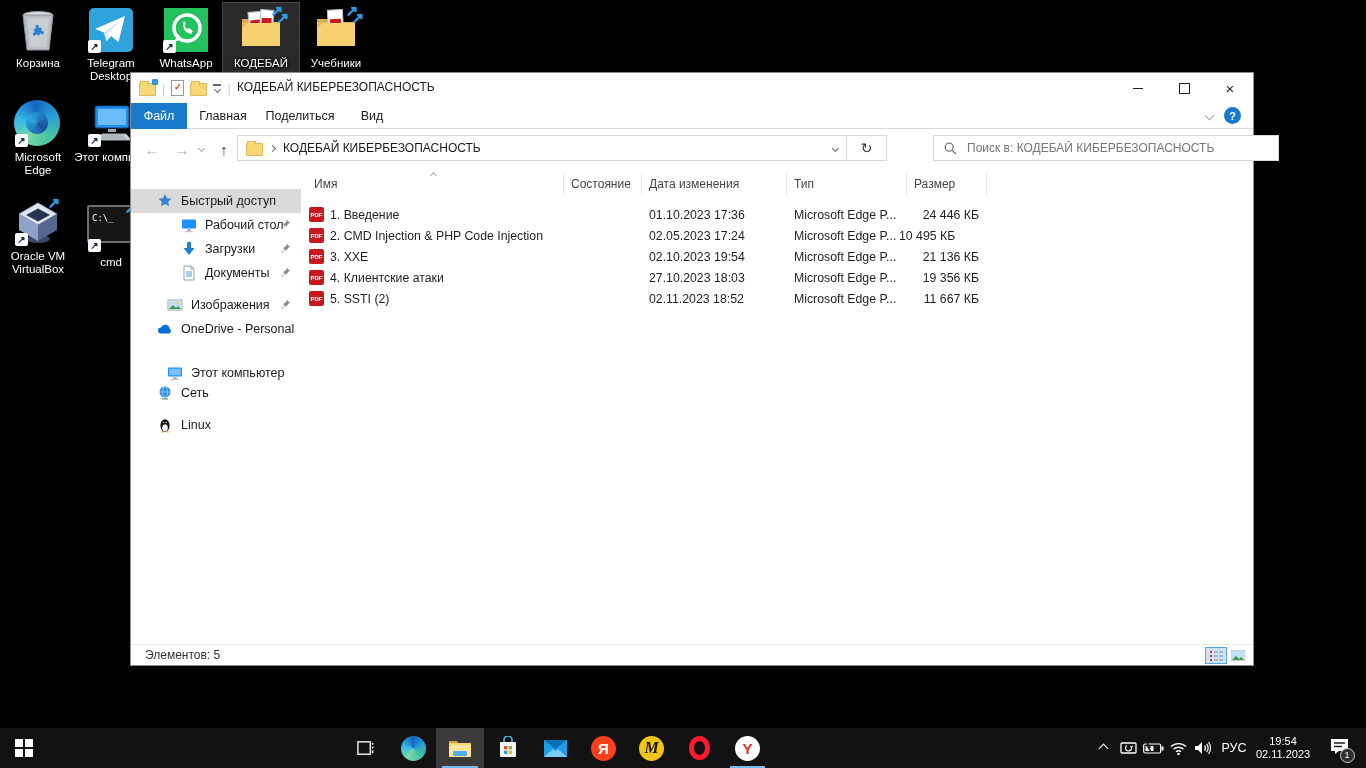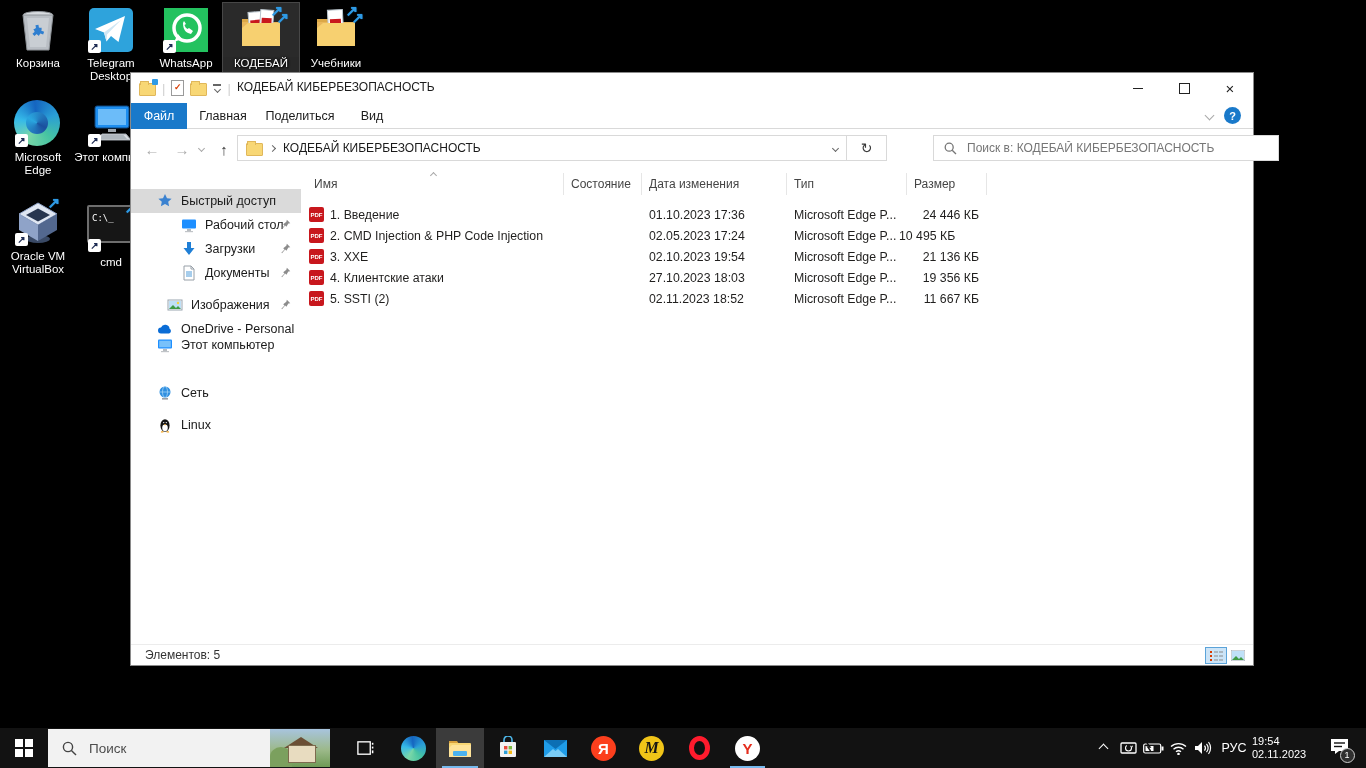--- a/index.html
+++ b/index.html
@@ -61,21 +61,21 @@
   .statusbar{position:absolute;left:0;bottom:0;width:100%;height:21px;border-top:1px solid #ececec;background:#fff;box-sizing:border-box}
   .viewbtn{position:absolute;top:2px;width:22px;height:17px;display:flex;align-items:center;justify-content:center;box-sizing:border-box}
   .viewbtn.active{background:#cce4f7;border:1px solid #5ba3d9}
   
   .taskbar{position:absolute;left:0;top:728px;width:1366px;height:40px;background:#121212;z-index:10}
   .tslot{position:absolute;top:0;width:47px;height:40px;display:flex;align-items:center;justify-content:center}
   .tslot.active{background:#3b3b3b}
   .underline{position:absolute;left:6px;right:6px;bottom:0;height:2px;background:#76b9ed}
   .circle-ic{border-radius:50%;display:flex;align-items:center;justify-content:center;font-weight:bold}
   .trayic{position:absolute;top:0;height:40px;display:flex;align-items:center;justify-content:center;color:#fff}
-  .clock{position:absolute;top:7px;font-size:11px;line-height:13px;color:#fff;text-align:left}
+  .clock{position:absolute;top:7px;font-size:11px;line-height:13px;color:#fff;text-align:center}
   .badge{position:absolute;right:-6px;bottom:-4px;width:13px;height:13px;border-radius:50%;background:#2f2f2f;border:1px solid #cfcfcf;color:#fff;font-size:9px;line-height:13px;text-align:center}
   .winlogo{display:grid;grid-template-columns:8px 8px;grid-template-rows:8px 8px;gap:1.5px}
   .winlogo i{background:#fff}
   .tsearch{position:absolute;left:48px;top:1px;width:282px;height:38px;background:#f2f2f2;display:flex;align-items:center;overflow:hidden}
   .tsearch input{border:none;outline:none;background:transparent;font-family:"Liberation Sans",sans-serif;font-size:13.5px;color:#333;flex:1}
   .tsearch input::placeholder{color:#4d4d4d}
   .houseimg{width:60px;height:38px;position:relative;flex:0 0 60px;background:linear-gradient(180deg,#a8c4de 0%,#9cb98a 55%,#6f9a55 100%)}
   .houseimg .wall{position:absolute;left:18px;bottom:4px;width:26px;height:16px;background:#e8dcc0;border:1px solid #7d6b4e}
   .houseimg .roof{position:absolute;left:14px;bottom:19px;width:0;height:0;border-left:17px solid transparent;border-right:17px solid transparent;border-bottom:11px solid #6b4f35}
   .houseimg .hill{position:absolute;left:0;bottom:0;width:22px;height:20px;background:#7ba05e;border-radius:50% 50% 0 0}
@@ -337,21 +337,21 @@
       <svg class="pin" width="11" height="11" viewBox="0 0 12 12">
           <path d="M7.5.8l3.7 3.7-2.1.5L7 8.4 5.6 7 2.2 11.2l-.7-.7L4.9 7 3.5 5.6 6.9 3z" fill="#8c8c8c"></path>
         </svg>
     </div>
     <div class="sbitem" style="top:148px;padding-left:26px;box-sizing:border-box">
       <svg class="ic" viewBox="0 0 16 12">
           <path d="M4 10.5a3 3 0 010-6A4.5 4.5 0 0112.6 5.7 2.6 2.6 0 0112 10.5z" fill="#0a6cd6"></path>
         </svg>
       <span>OneDrive - Personal</span>
     </div>
-    <div class="sbitem" style="top:164px;padding-left:26px;box-sizing:border-box">
+    <div class="sbitem" style="top:192px;padding-left:36px;box-sizing:border-box">
       <svg class="ic" viewBox="0 0 16 16">
           <rect x="1" y="2.5" width="14" height="9" rx="1" fill="#1e8fff"></rect>
           <rect x="2.2" y="3.7" width="11.6" height="6.6" fill="#79c1fa"></rect>
           <rect x="6" y="12.3" width="4" height="1.4" fill="#9aa0a6"></rect>
           <rect x="4" y="14" width="8" height="1.2" fill="#c0c4c8"></rect>
         </svg>
       <span>Этот компьютер</span>
     </div>
     <div class="sbitem" style="top:212px;padding-left:26px;box-sizing:border-box">
       <svg class="ic" viewBox="0 0 16 16">
@@ -466,32 +466,20 @@
 <div class="taskbar">
   <div class="tslot" style="left:0;width:48px">
     <div class="winlogo">
         <i></i>
         <i></i>
         <i></i>
         <i></i>
       </div>
   </div>
 
-  <div class="tsearch">
-    <svg style="margin:0 10px 0 14px" width="15" height="15" viewBox="0 0 15 15">
-      <circle cx="6" cy="6" r="4.6" fill="none" stroke="#444" stroke-width="1.4"></circle>
-      <line x1="9.4" y1="9.4" x2="14" y2="14" stroke="#444" stroke-width="1.4"></line>
-    </svg>
-    <input placeholder="Поиск" style="">
-    <div class="houseimg">
-        <div class="hill"></div>
-        <div class="roof"></div>
-        <div class="wall"></div>
-      </div>
-  </div>
 
   <div class="tslot" style="left:342px">
     <svg width="19" height="19" viewBox="0 0 20 20">
       <rect x="2" y="3" width="13" height="13" fill="none" stroke="#fff" stroke-width="1.4"></rect>
       <g stroke="#fff" stroke-width="1.6">
           <line x1="17.5" y1="4" x2="17.5" y2="6"></line>
           <line x1="17.5" y1="8" x2="17.5" y2="10"></line>
           <line x1="17.5" y1="12" x2="17.5" y2="15"></line>
         </g>
     </svg>

